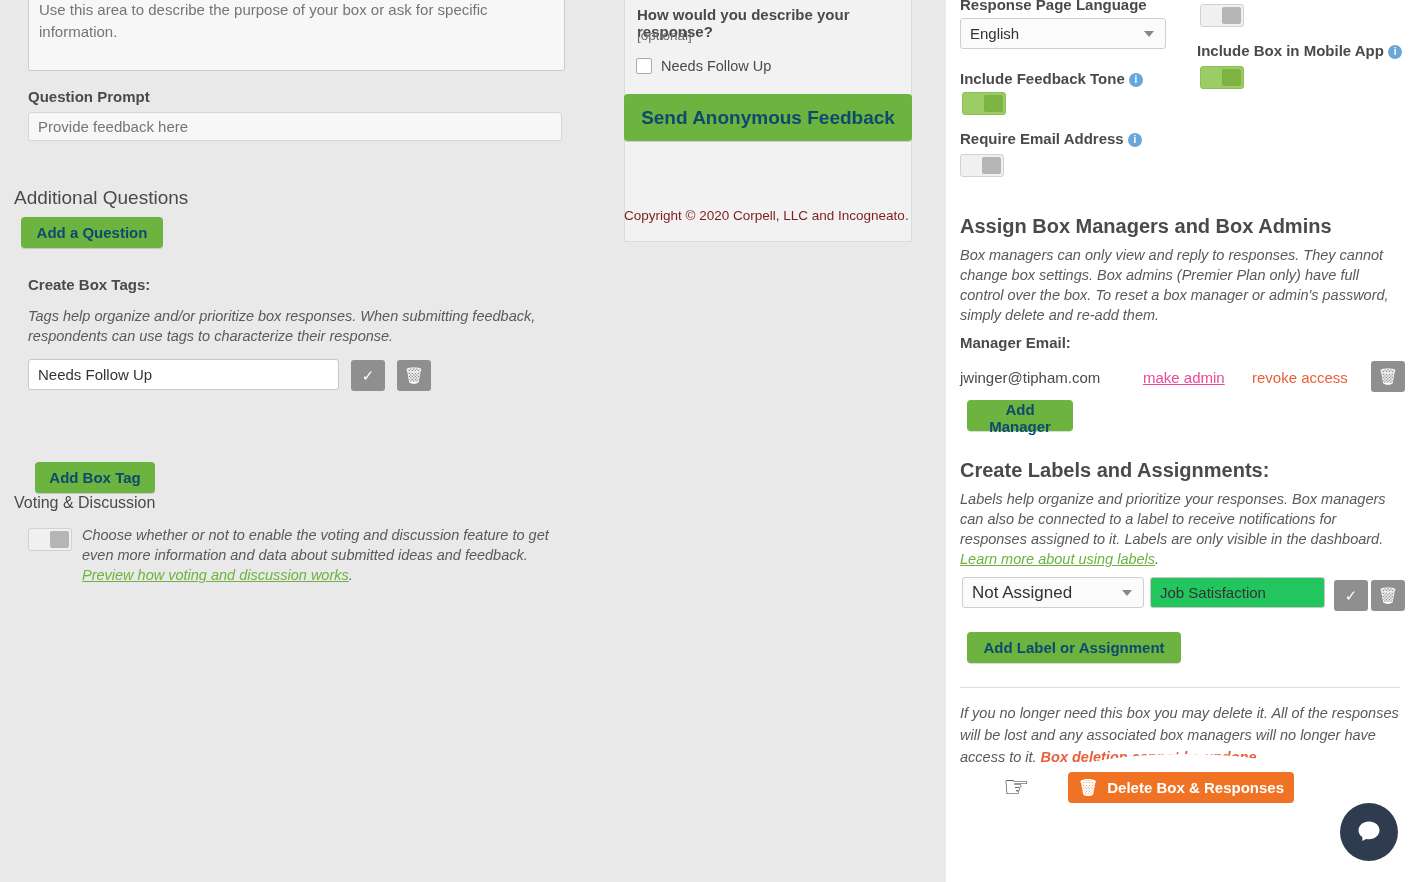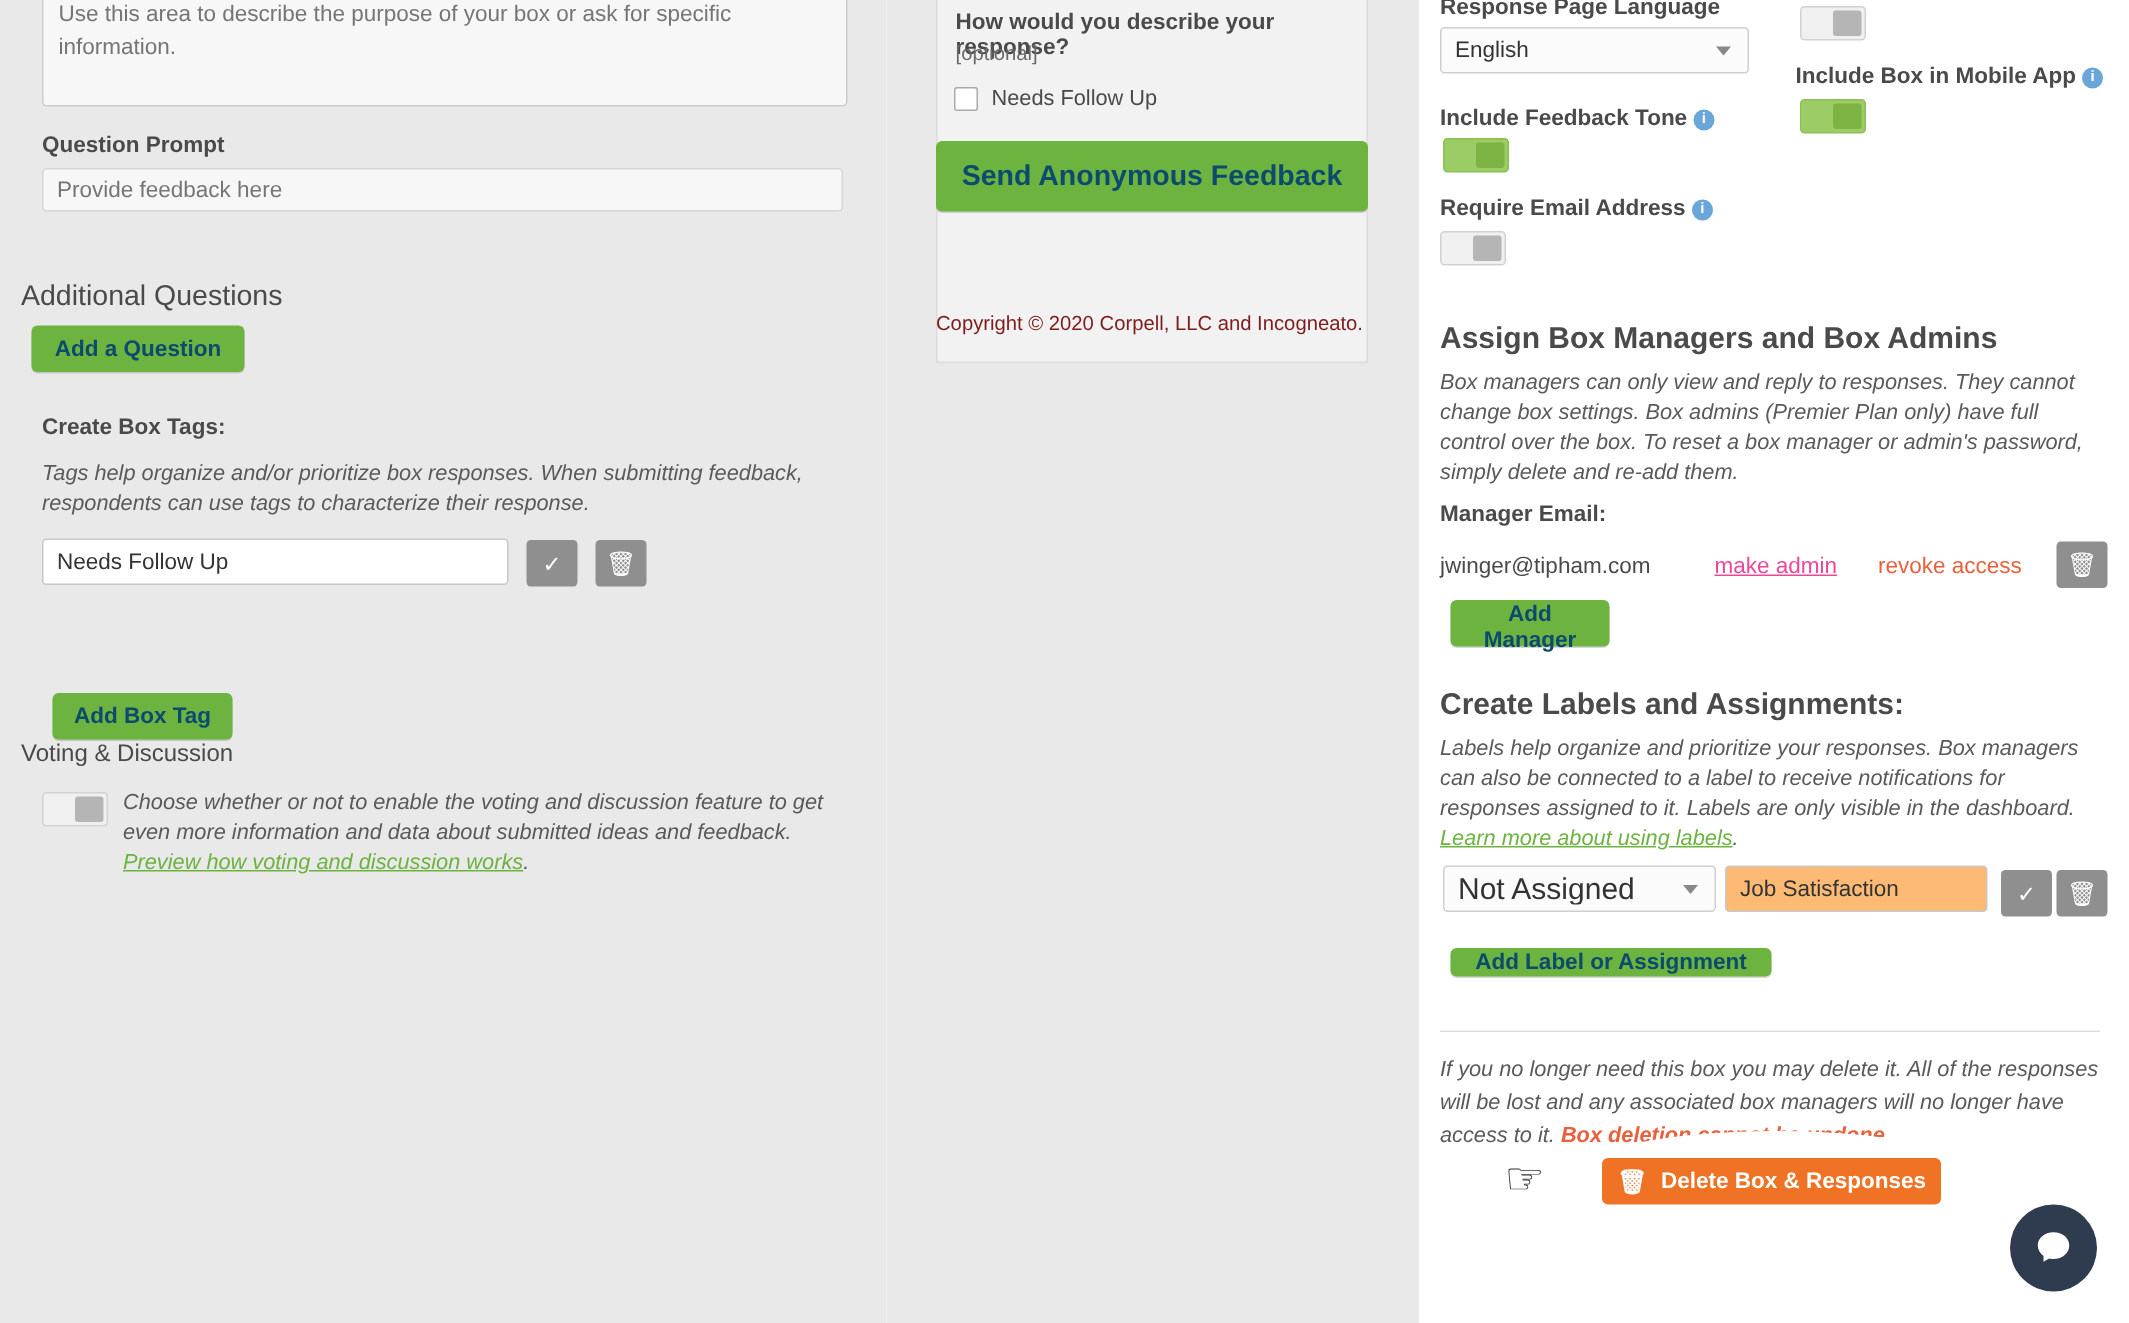--- a/index.html
+++ b/index.html
@@ -212,35 +212,35 @@
     position: absolute; left: 960px; top: 459px;
     font-size: 20px; font-weight: bold; color: #4a4a4a;
   }
   .p-labels {
     position: absolute; left: 960px; top: 489px; width: 440px;
     font-size: 14.5px; font-style: italic; color: #5a5a5a; line-height: 20px;
   }
   .select-assign {
     position: absolute; left: 962px; top: 577px; width: 182px; height: 31px;
     border: 1px solid #cfcfcf; background: #fbfbfb; border-radius: 3px;
-    font-size: 20px; color: #333333; padding: 4px 9px;
+    font-size: 17px; color: #333333; padding: 4px 9px;
     font-family: "Liberation Sans", sans-serif;
     -webkit-appearance: none; appearance: none;
   }
   .caret-assign { left: 1122px; top: 590px; }
   .input-label {
     position: absolute; left: 1150px; top: 577px; width: 175px; height: 31px;
-    border: 1px solid #c8c8c8; background: #fdba74; border-radius: 3px;
+    border: 1px solid #c8c8c8; background: #22c55e; border-radius: 3px;
     padding: 3px 9px; font-size: 15px; color: #333333;
     font-family: "Liberation Sans", sans-serif;
   }
   .sq-check2 { left: 1334px; top: 580px; }
   .sq-trash2 { left: 1371px; top: 580px; }
   .btn-add-label {
-    position: absolute; left: 967px; top: 632px; width: 214px; height: 19px;
+    position: absolute; left: 967px; top: 632px; width: 214px; height: 31px;
   }
   .divider {
     position: absolute; left: 960px; top: 687px; width: 440px; height: 1px;
     background: #dddddd;
   }
   .p-delete {
     position: absolute; left: 960px; top: 702px; width: 442px;
     font-size: 14.5px; font-style: italic; color: #5a5a5a; line-height: 22px;
   }
   .warn { color: #e8603c; }

